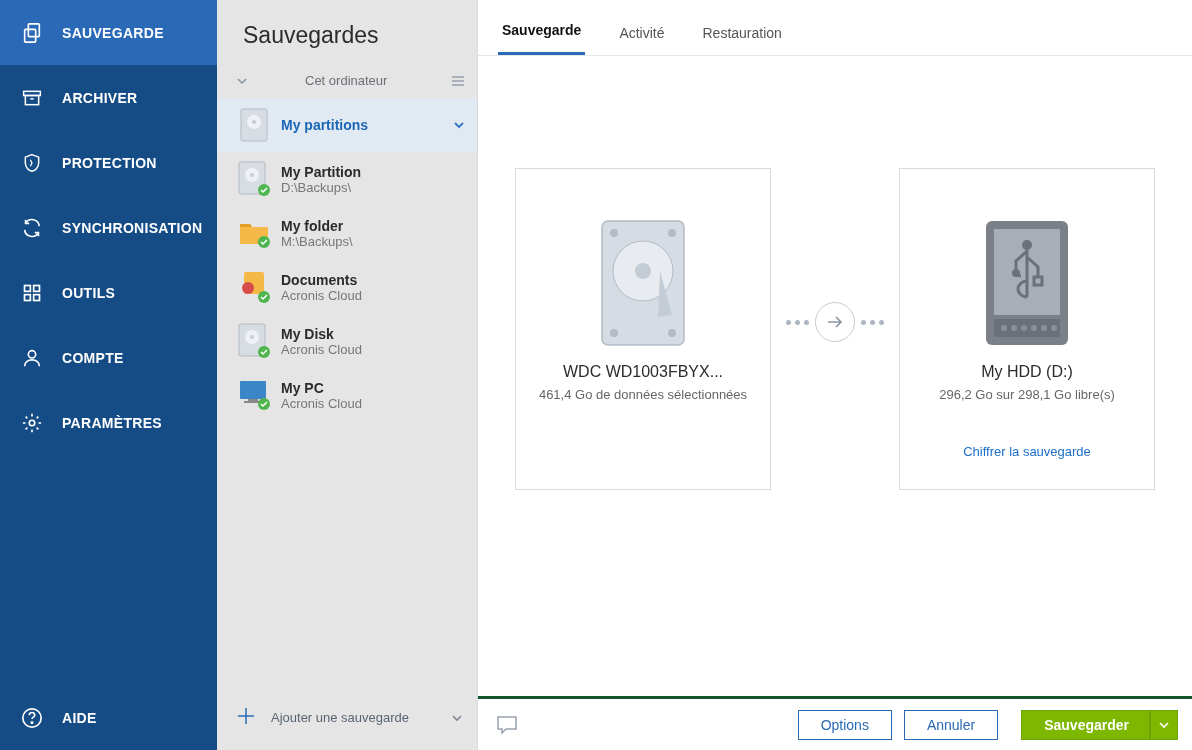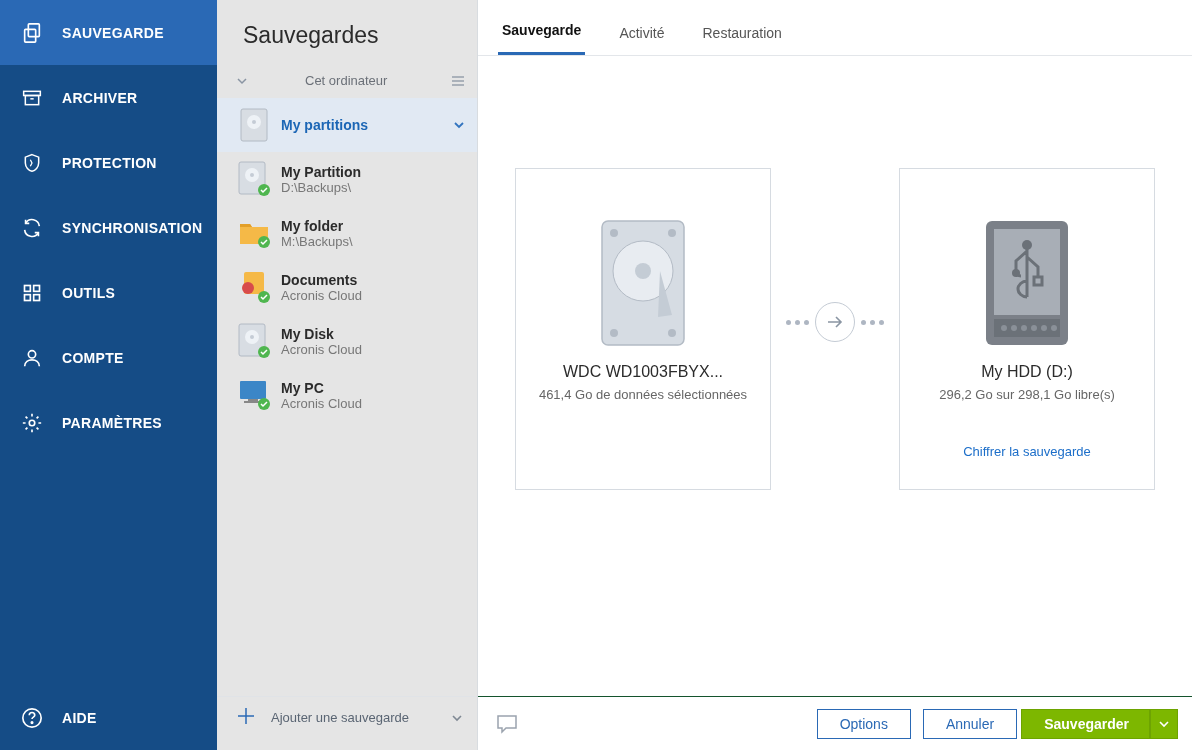--- a/index.html
+++ b/index.html
@@ -40,27 +40,27 @@
 .card { border: 1px solid #d6dbe1; width: 256px; height: 322px; display: flex; flex-direction: column; align-items: center; padding-top: 50px; }
 .card-icon { width: 86px; height: 128px; display: flex; align-items: center; justify-content: center; }
 .card-title { font-size: 16px; color: #2b2b2b; margin-top: 16px; }
 .card-sub { font-size: 13px; color: #666; margin-top: 6px; }
 .card-link { font-size: 13px; color: #1c6ec9; margin-top: 42px; cursor: pointer; }
 .arrow-mid { width: 128px; display: flex; align-items: center; justify-content: center; margin-top: 134px; }
 .arrow-circle { width: 40px; height: 40px; border: 1px solid #c4cbd4; border-radius: 50%; display: flex; align-items: center; justify-content: center; color: #8a95a3; margin: 0 6px; background: #fff; }
 .dots { display: flex; gap: 4px; }
 .dots span { width: 5px; height: 5px; border-radius: 50%; background: #aeb6c2; }
 
-.bottom-bar { border-top: 1px solid #14532d; height: 54px; display: flex; align-items: center; padding: 0 14px 0 18px; }
+.bottom-bar { border-top: 3px solid #14532d; height: 54px; display: flex; align-items: center; padding: 0 14px 0 18px; }
 .comment-icon { width: 22px; height: 20px; color: #9ba3ae; cursor: pointer; }
 .bottom-spacer { flex: 1; }
 .btn { height: 30px; padding: 0 22px; font-size: 14px; border: 1px solid #2a69b5; background: #fff; color: #2a69b5; cursor: pointer; margin-left: 12px; display: inline-flex; align-items: center; }
 .btn-primary { background: #7db700; border-color: #6da400; color: #fff; font-weight: 600; padding-right: 20px; }
 .btn-primary-chev { width: 28px; height: 30px; background: #7db700; border: 1px solid #6da400; border-left-color: #6ea303; display: flex; align-items: center; justify-content: center; color: #fff; cursor: pointer; }
-.btn-group { display: flex; margin-left: 4px; }
+.btn-group { display: flex; margin-left: 23px; }
 
 svg { display: block; }
 </style>
 </head>
 <body>
 
 <div class="sidebar">
   <div class="sidebar-item active">
     <span class="icon">
       <svg width="22" height="22" viewBox="0 0 24 24" fill="none" stroke="#fff" stroke-width="1.8">

